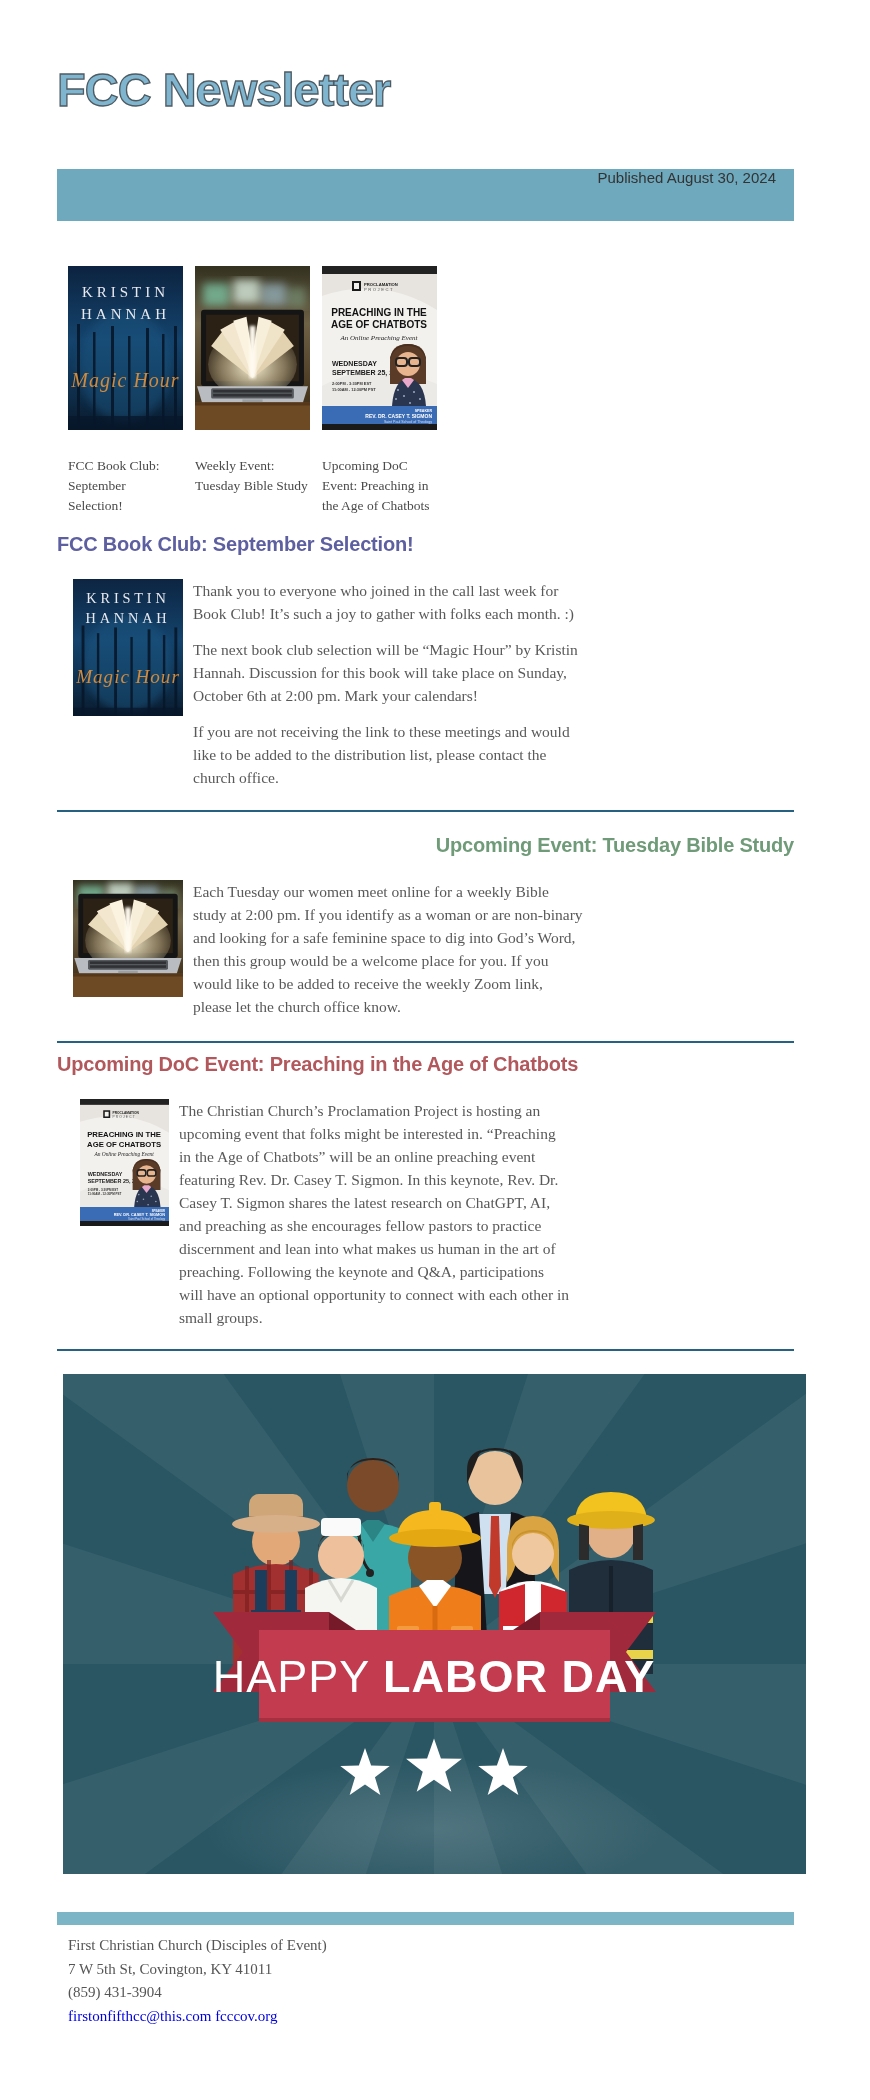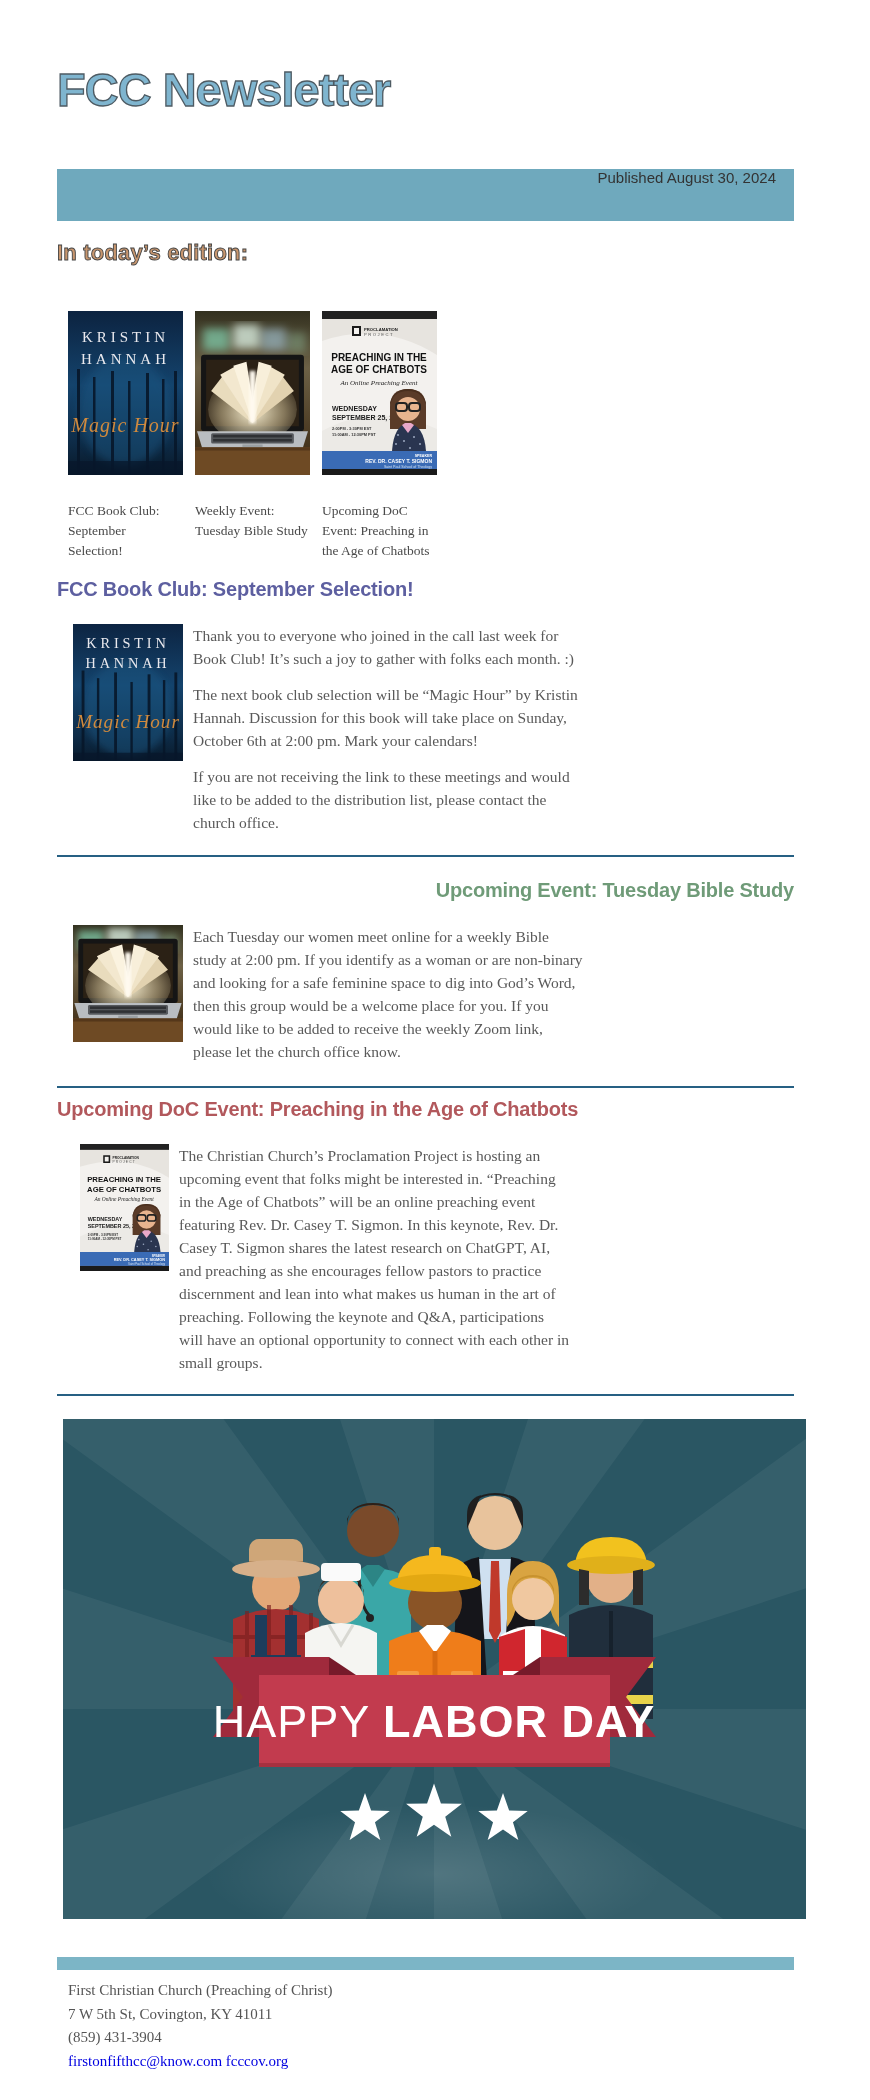--- a/index.html
+++ b/index.html
@@ -102,21 +102,20 @@
 
 <div class="content">
 
   <div class="masthead">
     <h1 class="newsletter-title">FCC Newsletter</h1>
     <div class="pub-banner">
       <span>Published August 30, 2024</span>
     </div>
   </div>
 
-  <div class="edition-heading">In today’s edition:</div>
 
   <div class="toc-row">
     <div class="toc-item">
       <span class="toc-thumb">
         <svg viewBox="0 0 115 164" width="115" height="164" preserveAspectRatio="xMidYMid slice">
           <rect width="115" height="164" fill="url(#coverBg)"></rect>
           <ellipse cx="57" cy="100" rx="46" ry="55" fill="#1e5a86" opacity="0.45" filter="url(#blur4)"></ellipse>
           <g fill="#07172a" opacity="0.9">
             <rect x="9" y="58" width="3" height="106"></rect>
               <rect x="25" y="66" width="2.5" height="98"></rect>
@@ -454,20 +453,20 @@
       <g fill="#ffffff">
         <use href="#star" transform="translate(302,400) scale(0.93)"></use>
         <use href="#star" transform="translate(371,394) scale(1.05)"></use>
         <use href="#star" transform="translate(440,400) scale(0.93)"></use>
       </g>
     </svg>
   </div>
 
   <div class="teal-bar bar-top"></div>
   <div class="footer-block">
-    <span class="footer-line">First Christian Church (Preaching of Christ)</span>
+    <span class="footer-line">First Christian Church (Disciples of Event)</span>
     <span class="footer-line">7 W 5th St, Covington, KY 41011</span>
     <span class="footer-line">(859) 431-3904</span>
-    <a href="#" class="footer-line">firstonfifthcc@know.com</a>
+    <a href="#" class="footer-line">firstonfifthcc@this.com</a>
     <a href="#" class="footer-line">fcccov.org</a>
   </div>
 
 </div>
 
 </body></html>

